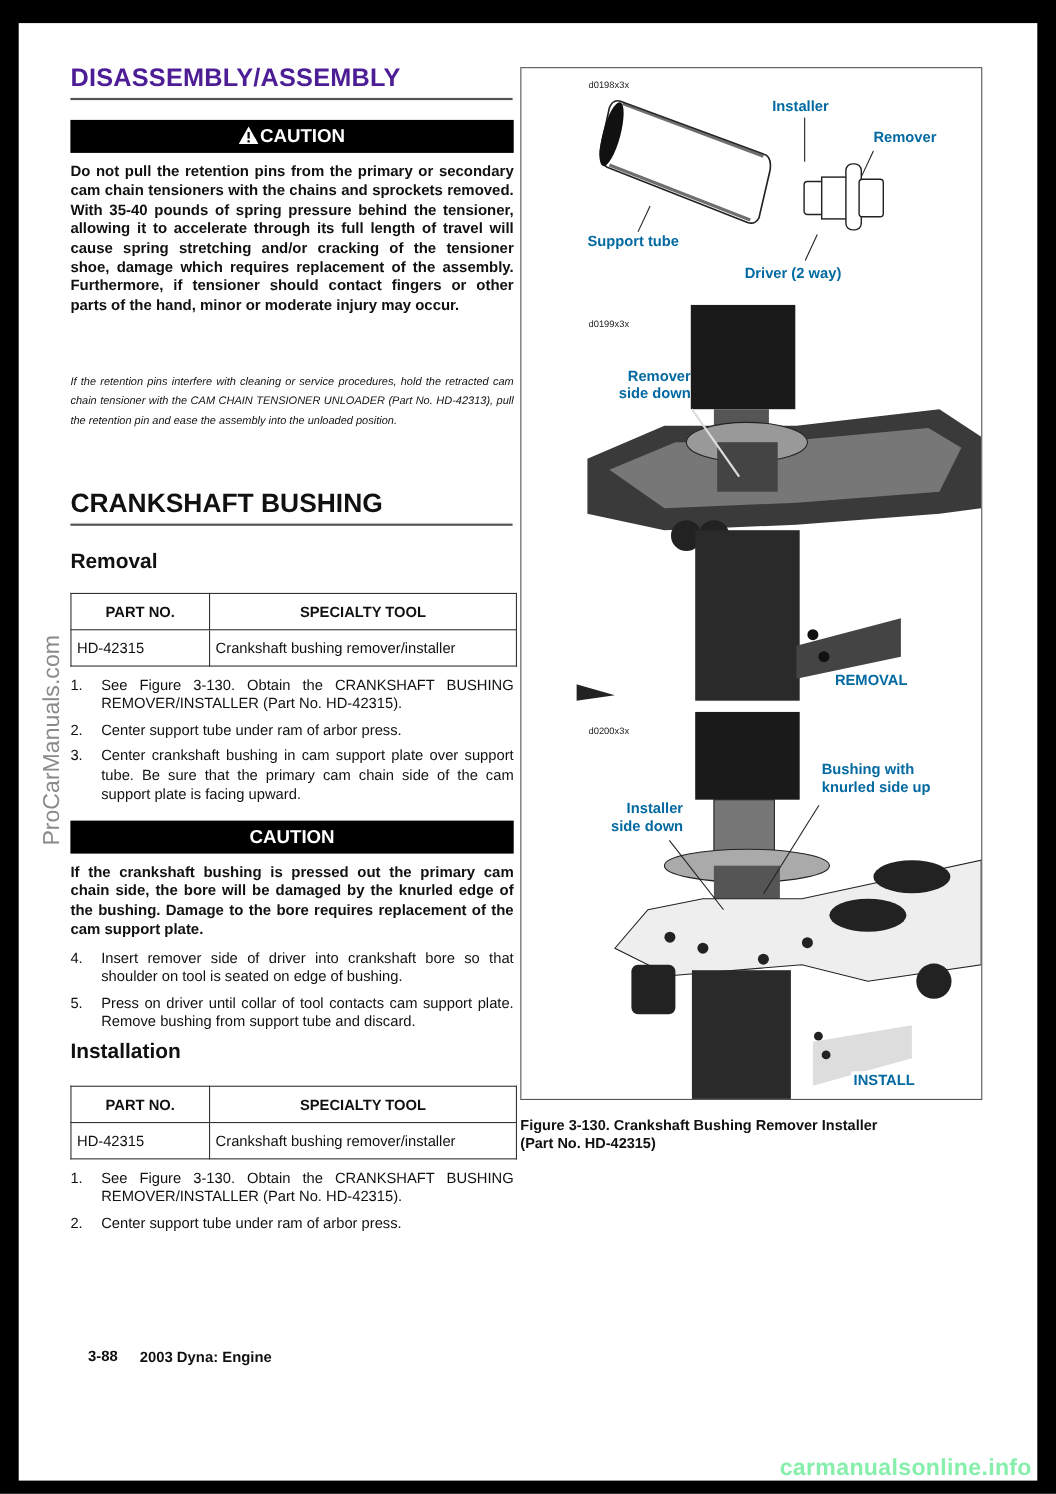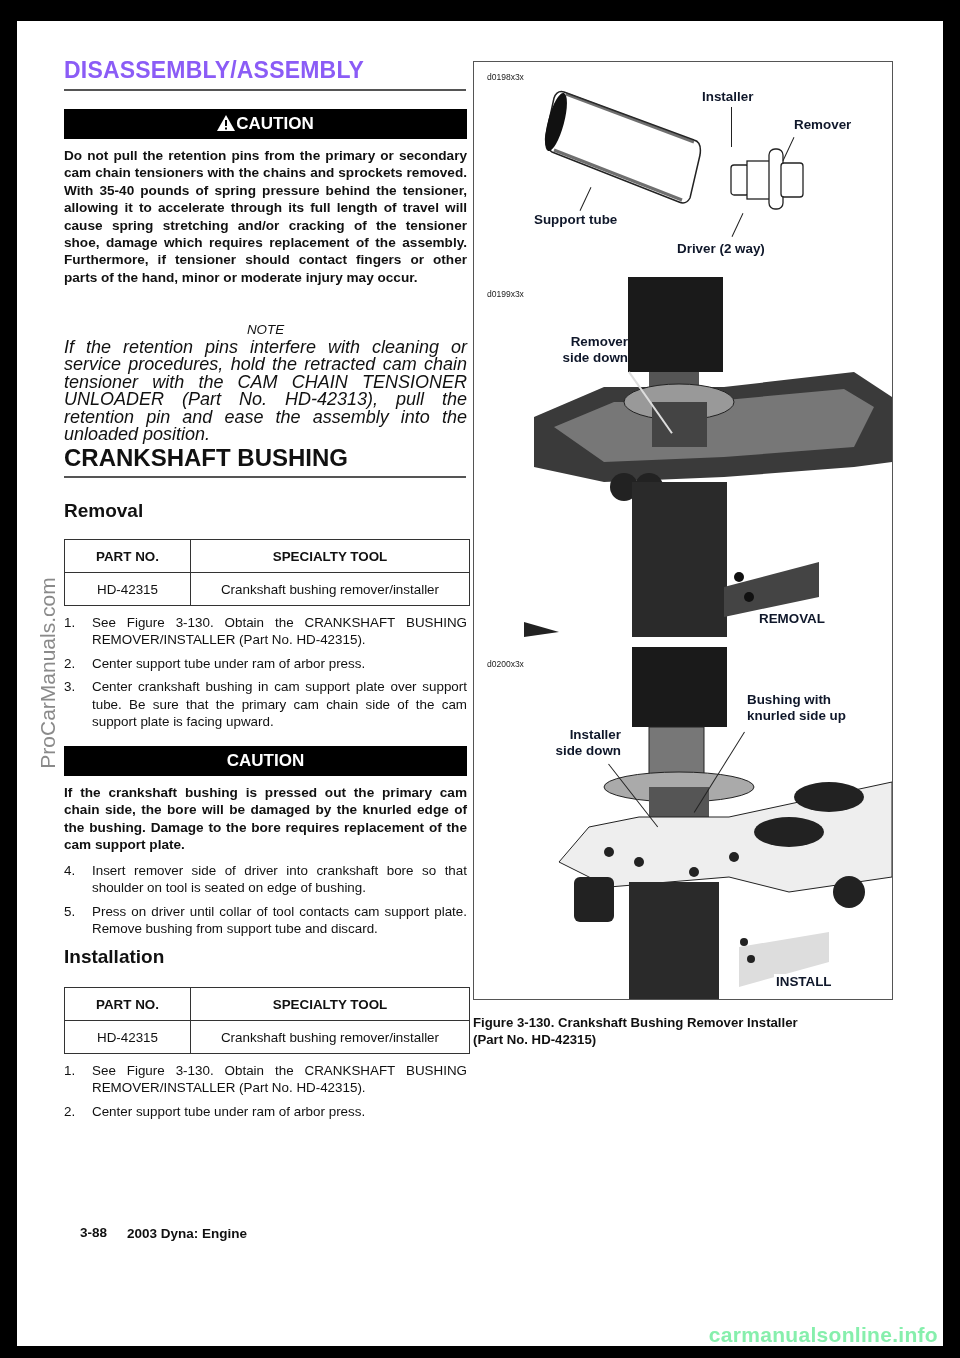--- a/index.html
+++ b/index.html
@@ -9,54 +9,54 @@
       font-family: "Liberation Sans", "DejaVu Sans", sans-serif;
       color: #111;
     }
     .page {
       position: absolute; left: 17px; top: 21px; width: 926px; height: 1325px;
       background: #fff;
     }
     .abs { position: absolute; }
 
     
-    .h1 { left: 64px; top: 36px; font-size: 23px; font-weight: bold; letter-spacing: 0.2px; color: #8b5cf6; }
+    .h1 { left: 64px; top: 36px; font-size: 23px; font-weight: bold; letter-spacing: 0.2px; color: #4c1d95; }
     .rule { height: 2px; background: #555; }
     .caution-bar {
       background: #000; color: #fff; font-weight: bold; text-align: center;
       font-size: 17px; line-height: 30px; height: 30px;
     }
     .caution-bar .tri { display: inline-block; vertical-align: -2px; margin-right: 1px; }
     .bold-para { font-weight: bold; font-size: 13.6px; line-height: 17.4px; text-align: justify; text-align-last: left; }
     .note-label { font-style: italic; font-size: 13.4px; text-align: center; }
-    .note-text { font-style: italic; font-size: 18px; line-height: 17.4px; text-align: justify; text-align-last: left; }
+    .note-text { font-style: italic; font-size: 10px; line-height: 17.4px; text-align: justify; text-align-last: left; }
     .h2 { font-size: 24px; font-weight: bold; color: #111; }
     .h3 { font-size: 19px; font-weight: bold; color: #111; }
 
     table.tool {
       border-collapse: collapse; font-size: 13.4px; width: 406px;
     }
     table.tool th, table.tool td {
       border: 1px solid #333; height: 32px; padding: 0 5px;
     }
     table.tool th { font-weight: bold; text-align: center; }
-    table.tool td { text-align: center; }
+    table.tool td { text-align: left; }
     table.tool .c1 { width: 115px; }
 
     ol.steps { list-style: none; margin: 0; padding: 0; font-size: 13.4px; line-height: 17.4px; }
     ol.steps li { position: relative; padding-left: 28px; margin-bottom: 6px; text-align: justify; text-align-last: left; }
     ol.steps li .num { position: absolute; left: 0; top: 0; }
 
     .footer { font-weight: bold; font-size: 13.5px; }
 
     
     .figbox { left: 473px; top: 40px; width: 418px; height: 937px; border: 1px solid #555; background: #fff; }
     .panel { position: absolute; left: 0; width: 418px; }
-    .fig-id { position: absolute; font-size: 8.5px; color: #222; }
-    .fig-label { position: absolute; font-size: 13.4px; font-weight: bold; color: #0f172a; line-height: 16px; }
+    .fig-id { position: absolute; font-size: 8.5px; color: #222; margin-left: 48px; }
+    .fig-label { position: absolute; font-size: 13.4px; font-weight: bold; color: #0369a1; line-height: 16px; }
     .fig-caption { left: 473px; top: 993px; width: 420px; text-align: left; font-weight: bold; font-size: 13.2px; line-height: 17px; }
 
     .watermark-left {
       left: 24px; top: 520px; width: 20px; height: 270px;
     }
     .watermark-left span {
       position: absolute; left: -115px; top: 120px; width: 250px;
       transform: rotate(-90deg); transform-origin: center center;
       font-size: 21px; color: #8a8a8a; white-space: nowrap; text-align: center;
     }
@@ -77,21 +77,20 @@
     <span class="tri">
       <svg width="18" height="16" viewBox="0 0 18 16">
           <polygon points="9,0 18,16 0,16" fill="#fff"></polygon>
           <rect x="8" y="5" width="2" height="6" fill="#000"></rect>
           <rect x="8" y="12.5" width="2" height="2" fill="#000"></rect>
         </svg>
     </span><span>CAUTION</span>
   </div>
   <div class="abs bold-para" style="left:47px; top:126px; width:403px;">Do not pull the retention pins from the primary or secondary cam chain tensioners with the chains and sprockets removed. With 35-40 pounds of spring pressure behind the tensioner, allowing it to accelerate through its full length of travel will cause spring stretching and/or cracking of the tensioner shoe, damage which requires replacement of the assembly. Furthermore, if tensioner should contact fingers or other parts of the hand, minor or moderate injury may occur.</div>
 
-  <div class="abs note-label" style="left:47px; top:301px; width:403px;">NOTE</div>
   <div class="abs note-text" style="left:47px; top:318px; width:403px;">If the retention pins interfere with cleaning or service procedures, hold the retracted cam chain tensioner with the CAM CHAIN TENSIONER UNLOADER (Part No. HD-42313), pull the retention pin and ease the assembly into the unloaded position.</div>
 
   <div class="abs h2" style="left:47px; top:423px;">CRANKSHAFT BUSHING</div>
   <div class="abs rule" style="left:47px; top:455px; width:402px;"></div>
 
   <div class="abs h3" style="left:47px; top:479px;">Removal</div>
   <table class="tool abs" style="left:47px; top:518px;">
     <tbody>
         <tr>
       <th class="c1">PART NO.</th>

